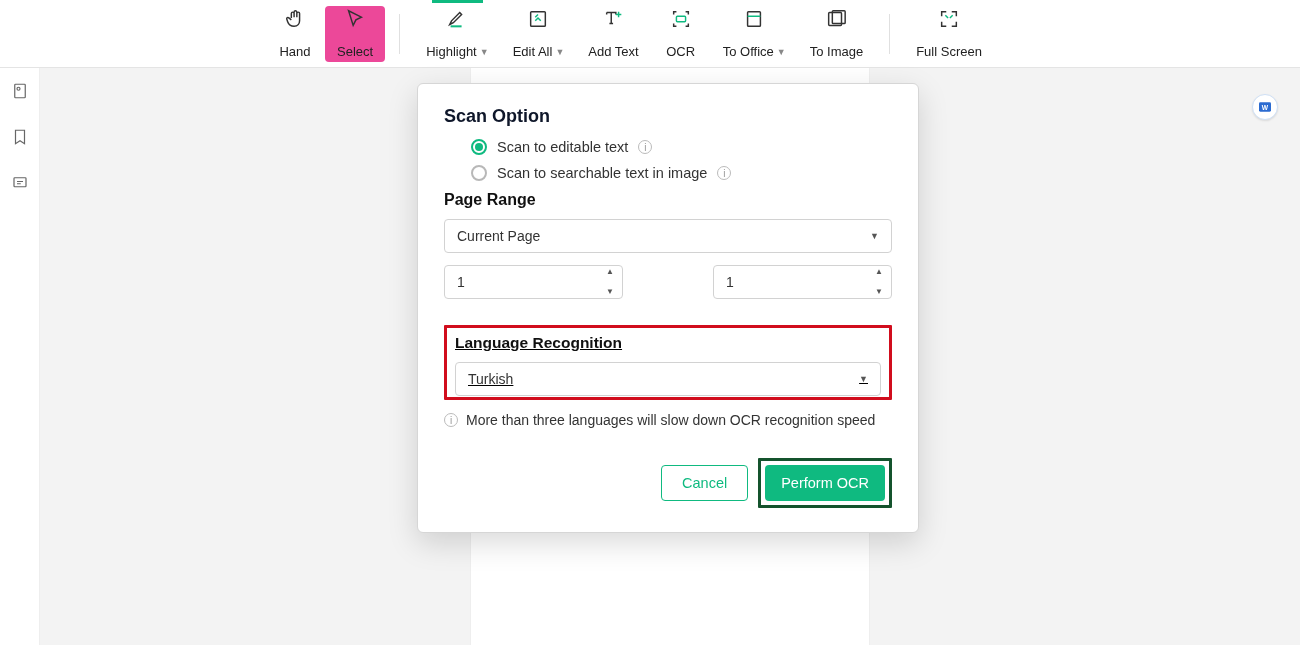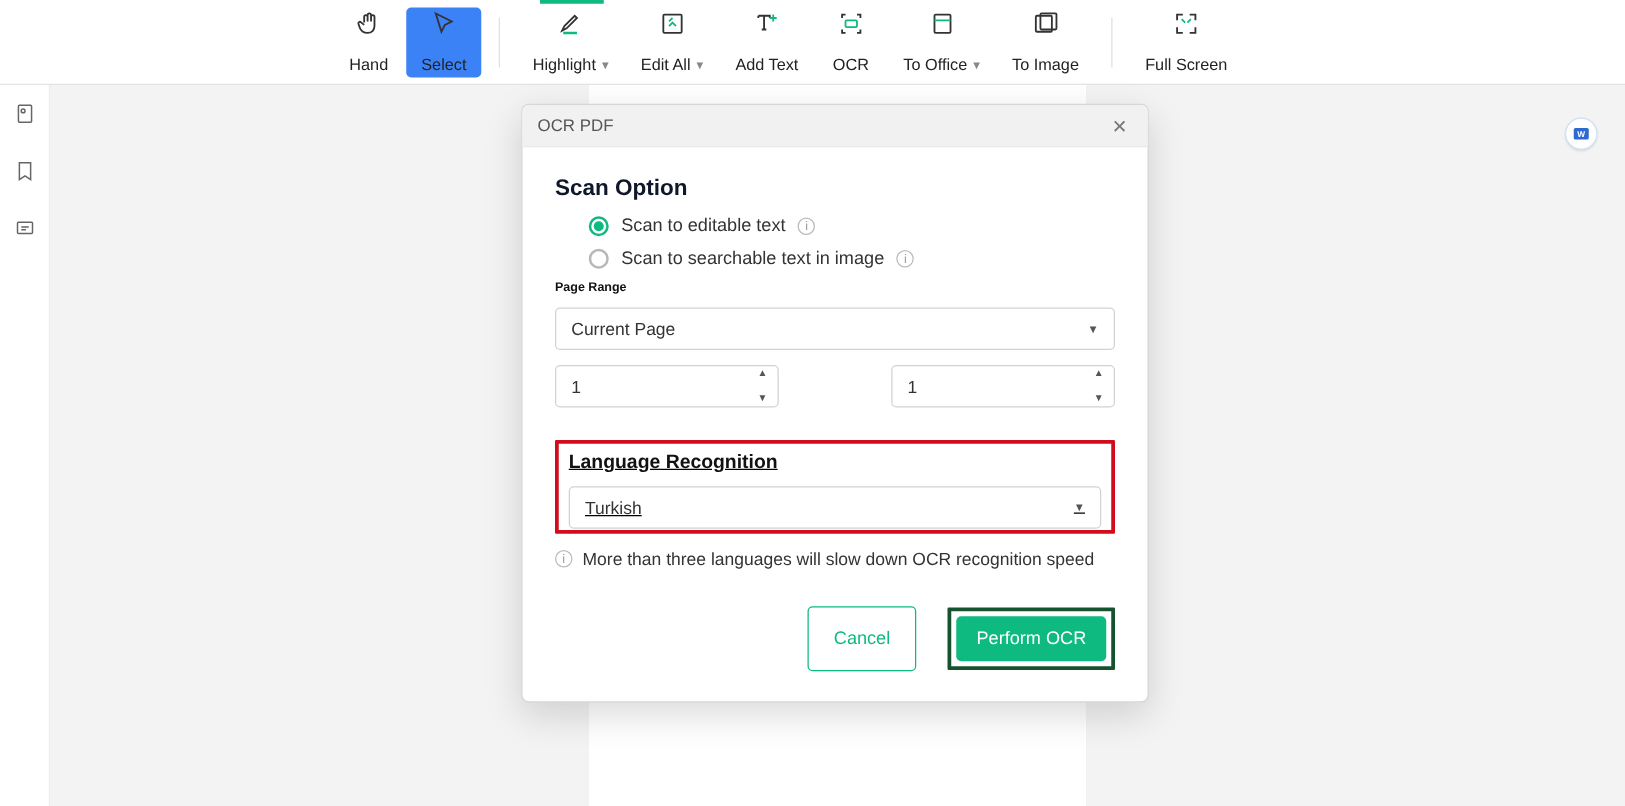--- a/index.html
+++ b/index.html
@@ -9,21 +9,21 @@
   .toolbar {
     height: 68px; width: 100%; border-bottom: 1px solid #e4e4e4;
     display: flex; align-items: center; background: #fff;
     padding-left: 265px;
   }
   .tb-item {
     display: flex; flex-direction: column; align-items: center; justify-content: center;
     padding: 6px 12px; min-width: 60px; height: 56px; border-radius: 4px;
     cursor: pointer; position:relative;
   }
-  .tb-item.selected { background: #3b82f6; }
+  .tb-item.selected { background: #ec4899; }
   .tb-item .icon { height: 26px; display:flex; align-items:center; justify-content:center; }
   .tb-item .lbl { font-size: 13px; color: #222; margin-top: 14px; display:flex; align-items:center; gap:3px;}
   .tb-sep { width: 1px; height: 40px; background: #e0e0e0; margin: 0 14px; }
   .chev { font-size: 9px; color: #888; }
   .accent-top { position:absolute; top:-6px; left:18px; right:18px; height:3px; background:#0fba80; display:none;}
   .tb-item.accent .accent-top{display:block;}
 
   
   .workspace { position:absolute; top:68px; left:40px; right:0; bottom:0; background:#f3f3f3; }
   .page-bg { position:absolute; left:430px; top:0; width:400px; height:100%; background:#fff; border-left:1px solid #eee; border-right:1px solid #eee;}
@@ -51,21 +51,21 @@
   .dlg-close{ color:#777; font-size:15px; cursor:pointer; padding:2px 4px;}
   .dlg-body{ padding:22px 26px 24px 26px; }
 
   .sec-title{ font-size:18px; font-weight:700; color:#0f172a; margin-bottom:12px;}
   .radio-row{ display:flex; align-items:center; gap:10px; margin-bottom:10px; font-size:14.5px; color:#333;padding-left:27px;}
   .radio{ width:16px; height:16px; border:2px solid #b8b8b8; border-radius:50%; display:inline-flex; align-items:center; justify-content:center;}
   .radio.checked{ border-color:#0fba80;}
   .radio.checked::after{ content:''; width:8px; height:8px; background:#0fba80; border-radius:50%;}
   .info-icon{ width:14px; height:14px; border:1px solid #bbb; border-radius:50%; display:inline-flex; align-items:center; justify-content:center; font-size:10px; color:#999;}
 
-  .sec-title2{ font-size:10px; font-weight:700; color:#111; margin:9px 0 10px 0;}
+  .sec-title2{ font-size:16px; font-weight:700; color:#111; margin:9px 0 10px 0;}
   .select{
     width:100%; height:34px; border:1px solid #d2d2d2; border-radius:4px;
     display:flex; align-items:center; justify-content:space-between; padding:0 12px;
     font-size:14px; color:#333; background:#fff;
   }
   .select .tri{ font-size:9px; color:#555;}
   .spin-row{ display:flex; gap:90px; margin-top:12px;}
   .spinner{
     width:180px; height:34px; border:1px solid #d2d2d2; border-radius:4px;
     display:flex; align-items:center; padding:0 6px 0 12px; font-size:14px; color:#333; position:relative; background:#fff;
@@ -73,23 +73,23 @@
   .spinner .btns{ position:absolute; right:4px; top:2px; bottom:2px; width:16px; display:flex; flex-direction:column; justify-content:space-between;}
   .spinner .arr{ font-size:8px; color:#555; line-height:1; cursor:pointer; text-align:center;}
 
   .hl-box{ border:3px solid #d10d1d; padding:6px 8px 1px 8px; margin-top:26px; border-radius:1px;text-decoration:underline;}
   .hl-box .sec-title3{ font-size:15.5px; font-weight:700; color:#111; margin-bottom:10px;}
   .hl-box .select{ height:34px;}
   .hint{ display:flex; align-items:center; gap:8px; margin-top:12px; font-size:14px; color:#333;}
 
   .btn-row{ display:flex; justify-content:flex-end; gap:0; margin-top:30px; align-items:center;}
   .btn-cancel{
-    height:52px; padding:0 20px; border:1px solid #0fba80; color:#0fba80;
+    height:36px; padding:0 20px; border:1px solid #0fba80; color:#0fba80;
     background:#fff; border-radius:4px; font-size:14.5px; cursor:pointer;
-    display:flex; align-items:center; margin-right:25px;
+    display:flex; align-items:center; margin-right:10px;
   }
   .btn-primary-wrap{ border:3px solid #14532d; padding:4px; border-radius:1px;}
   .btn-primary{
     height:36px; padding:0 16px; background:#0fba80; color:#fff;
     border-radius:4px; font-size:14.5px; cursor:pointer; display:flex; align-items:center; border:none;
   }
 </style>
 </head>
 <body>
 
@@ -222,24 +222,20 @@
 </div>
 
 <div class="float-word">
   <svg width="16" height="16" viewBox="0 0 24 24">
       <rect x="3" y="5" width="18" height="14" rx="2" fill="#2b6bd1"></rect>
       <text x="12" y="16" font-size="10" fill="#fff" text-anchor="middle" font-weight="700">W</text>
     </svg>
 </div>
 
 <div class="dialog">
-  <div class="dlg-titlebar">
-    <span>OCR PDF</span>
-    <span class="dlg-close">✕</span>
-  </div>
   <div class="dlg-body">
 
     <div class="sec-title">Scan Option</div>
 
     <div class="radio-row">
       <span class="radio checked"></span>
       <span>Scan to editable text</span>
       <span class="info-icon">i</span>
     </div>
 

